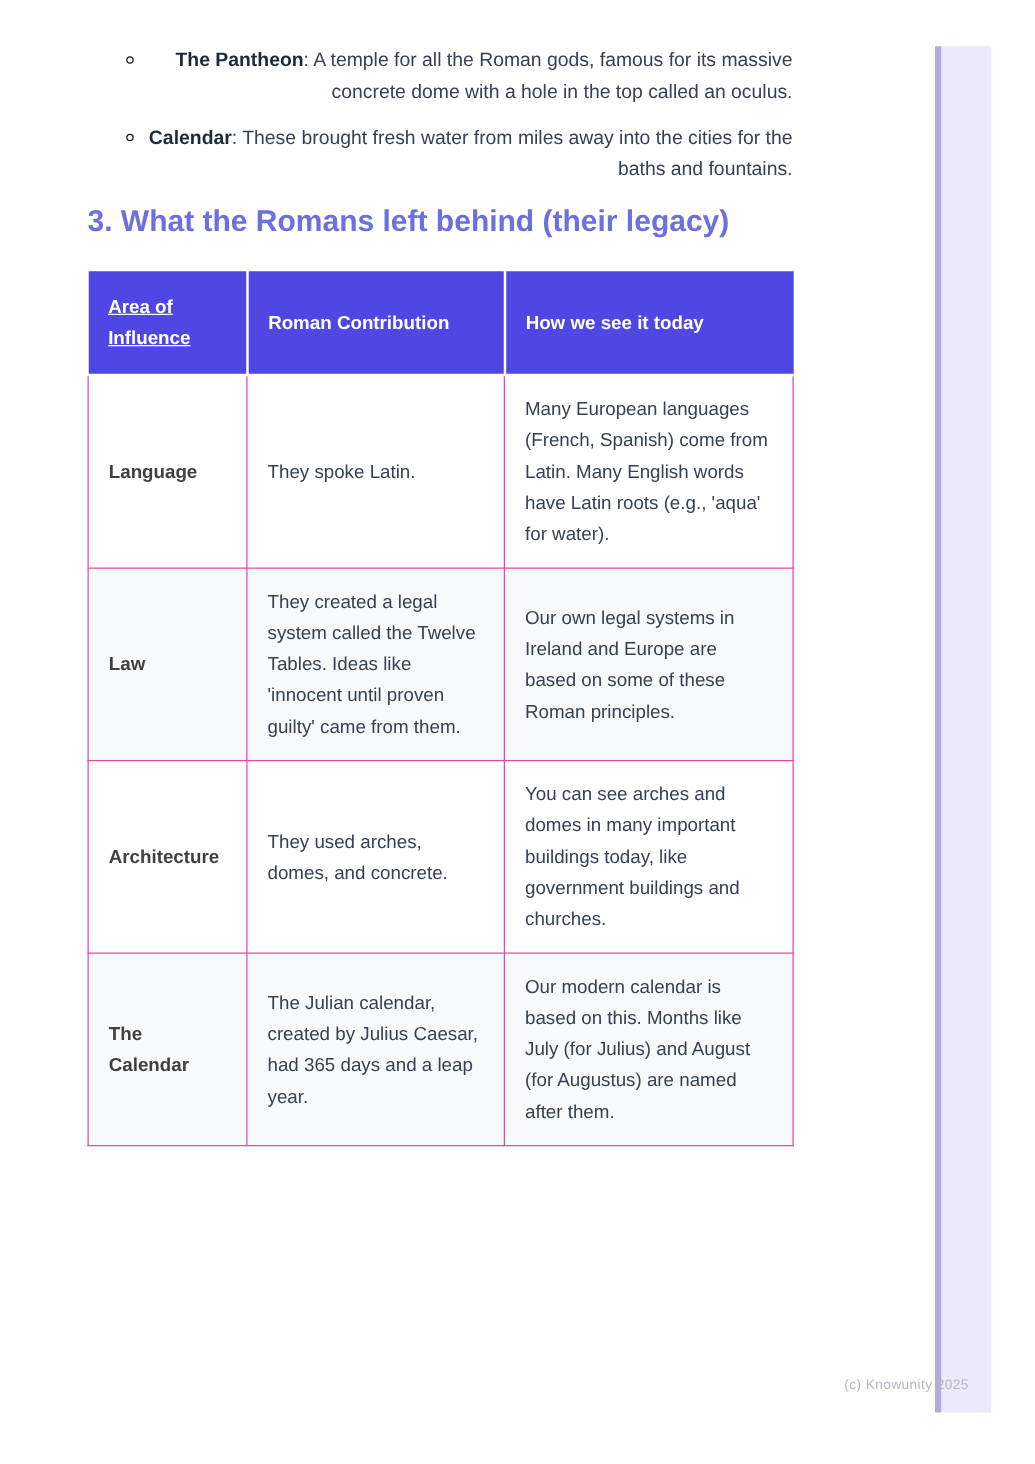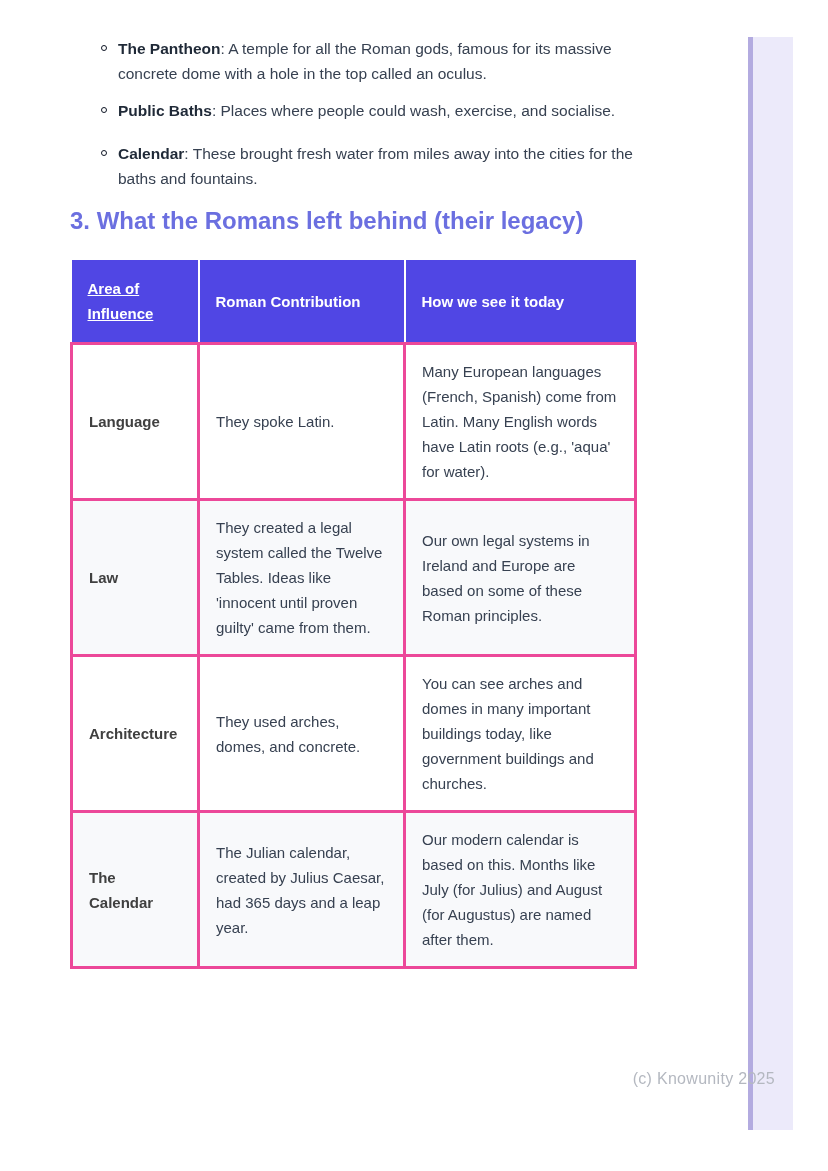--- a/index.html
+++ b/index.html
@@ -4,21 +4,21 @@
 <style>
   html,body{margin:0;padding:0;}
   body{
     width:828px;height:1171px;position:relative;background:#ffffff;
     font-family:"Liberation Sans",sans-serif;color:#374151;overflow:hidden;
   }
   .content{position:absolute;left:70px;top:0;width:564px;}
   .spacer-top{height:36px;}
 
   
-  .li{position:relative;margin-bottom:12px;font-size:15.5px;line-height:25px;}
+  .li{position:relative;margin-bottom:12px;font-size:15.5px;line-height:25px;text-align:right;}
   .li-sub{padding-left:48px;}
   .li-main{padding-left:25px;margin-bottom:8px;}
   .marker{position:absolute;top:9px;}
   .marker-disc{left:8px;width:6px;height:6px;border-radius:50%;background:#111827;}
   .marker-circle{left:31px;width:6px;height:6px;border-radius:50%;border:1.5px solid #111827;background:transparent;box-sizing:border-box;}
   .term{font-weight:700;color:#1f2937;}
   .gap-after-sublist{margin-bottom:18px;}
 
   
   .section-heading{
@@ -34,50 +34,46 @@
   table.legacy col.c1{width:127px;}
   table.legacy col.c2{width:206px;}
   table.legacy col.c3{width:231px;}
   table.legacy th{
     background:#5046e4;color:#ffffff;font-weight:700;text-align:left;
     padding:16px;vertical-align:middle;border:2px solid #ffffff;font-size:15px;line-height:25px;
   }
   table.legacy th:first-child{border-left:none;text-decoration:underline;}
   table.legacy th:last-child{border-right:none;}
   table.legacy td{
-    border:3px solid #ec4899;padding:14px 16px;vertical-align:middle;color:#374151;
+    border:1px solid #ec4899;padding:14px 16px;vertical-align:middle;color:#374151;
   }
   table.legacy tr.stripe td{background:#f8f9fb;}
   table.legacy td.rowhead{font-weight:700;color:#404040;}
 
   
   .page-band{position:absolute;left:753px;top:37px;width:40px;height:1093px;background:#eceafa;}
   .page-band-line{position:absolute;left:748px;top:37px;width:5px;height:1093px;background:#b3abe0;}
 
   .watermark{
-    position:absolute;right:53px;top:1070px;font-size:16px;letter-spacing:.3px;
+    position:absolute;right:53px;top:1102px;font-size:11px;letter-spacing:.3px;
     color:#b4b8c0;z-index:5;
   }
 </style>
 </head>
 <body>
 
 <div class="page-band"></div>
 <div class="page-band-line"></div>
 
 <div class="content">
   <div class="spacer-top"></div>
 
   <div class="li li-sub">
     <span class="marker marker-circle"></span>
     <span class="term">The Pantheon</span><span>: A temple for all the Roman gods, famous for its massive concrete dome with a hole in the top called an oculus.</span>
-  </div>
-  <div class="li li-sub gap-after-sublist">
-    <span class="marker marker-circle"></span>
-    <span class="term">Public Baths</span><span>: Places where people could wash, exercise, and socialise.</span>
   </div>
 
   <div class="li li-sub">
     <span class="marker marker-circle"></span>
     <span class="term">Calendar</span><span>: These brought fresh water from miles away into the cities for the baths and fountains.</span>
   </div>
 
   <h2 class="section-heading">3. What the Romans left behind (their legacy)</h2>
 
   <table class="legacy">

